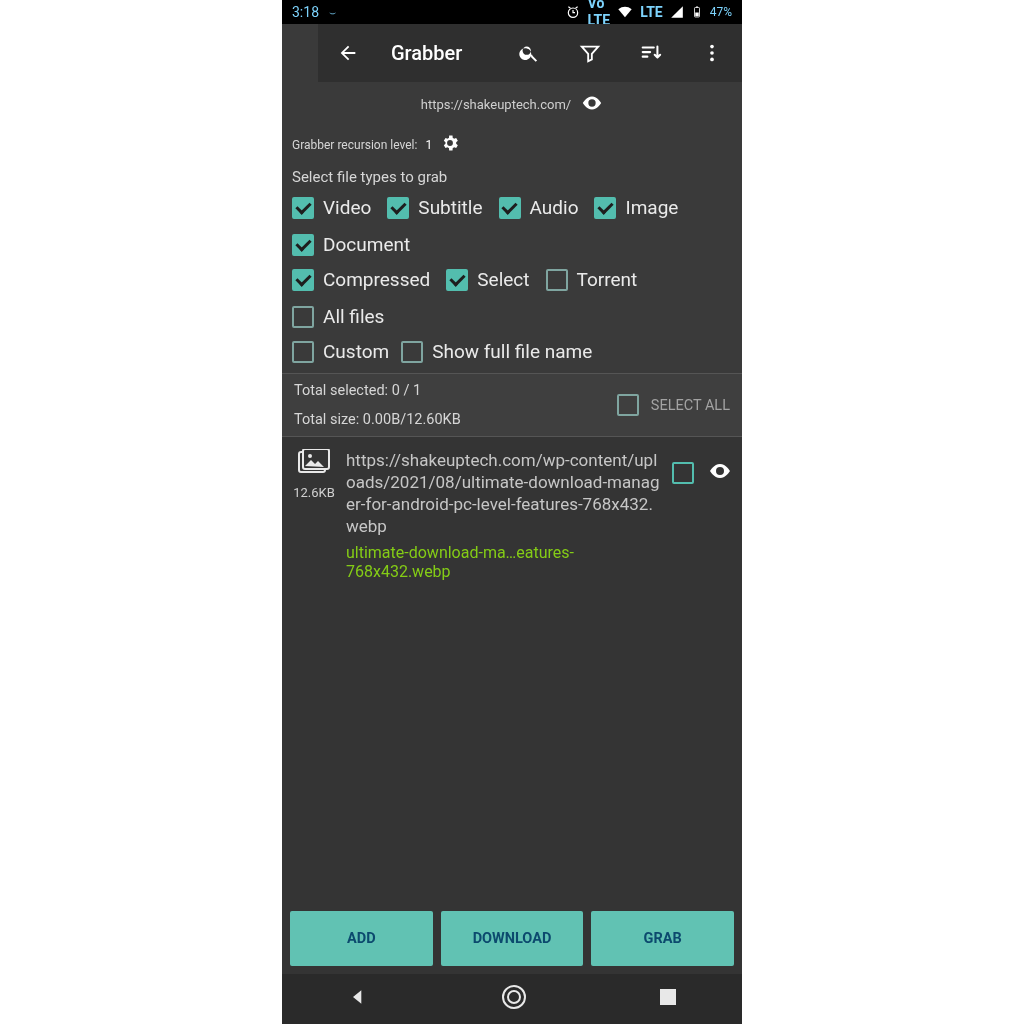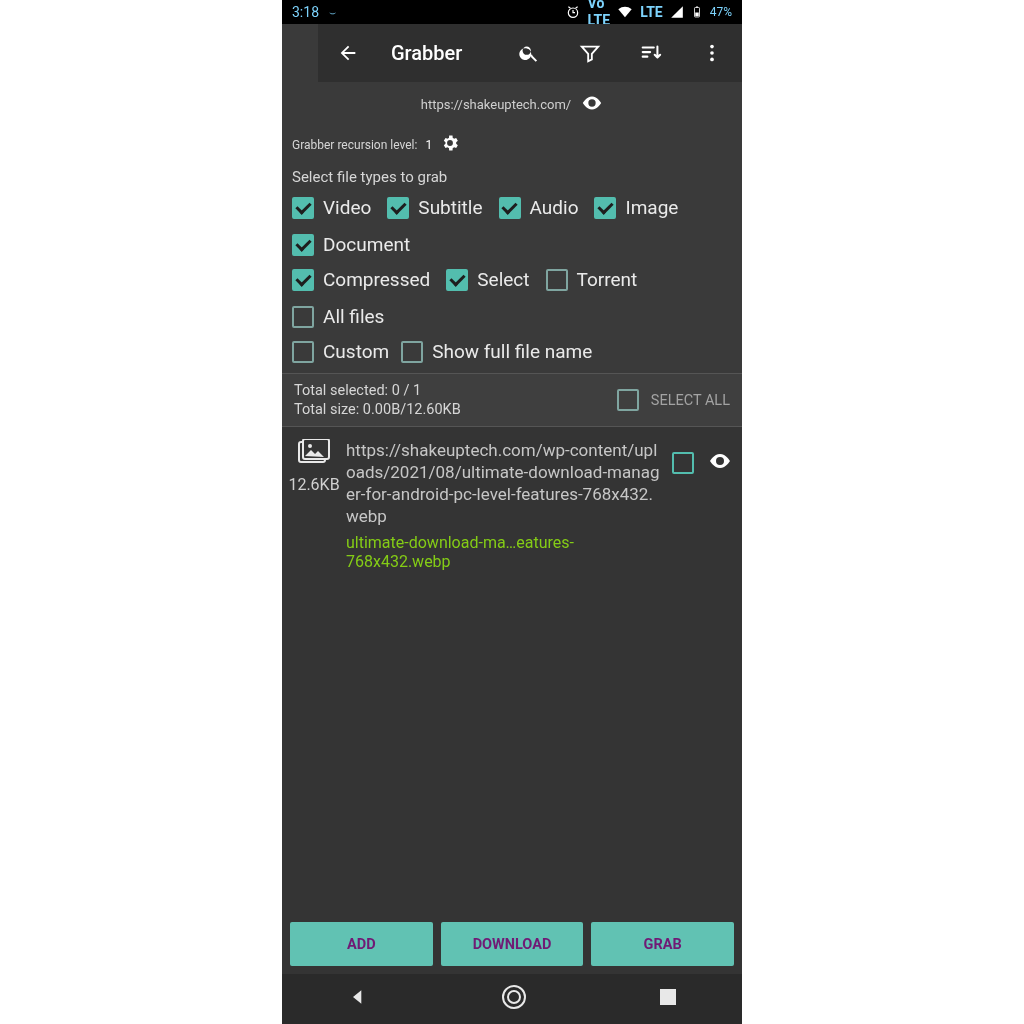--- a/index.html
+++ b/index.html
@@ -65,41 +65,41 @@
   }
   .box.unchecked::after { content: ""; }
   .opt-list { display: flex; flex-direction: row; gap: 12px; padding-top: 12px; }
 
   .divider { height: 1px; background: #555; }
 
   .summary {
     display: flex; align-items: center; justify-content: space-between;
     padding: 8px 12px; background: #3f3f3f; font-size: 14.5px; color: #d6d6d6;
   }
-  .summary .left { display: flex; flex-direction: column; gap: 2px; }
+  .summary .left { display: flex; flex-direction: column; gap: 12px; }
   .summary .sel-all { display: flex; align-items: center; gap: 12px; color: #a3a3a3; font-size: 14.5px; padding-left: 28px; }
   .summary .sel-all .box { border-color: #7fa5a0; }
 
   .list { flex: 1; background: #343434; overflow: auto; }
   .file-item { display: flex; align-items: flex-start; padding: 12px 10px; gap: 10px; }
   .thumb { width: 44px; display: flex; flex-direction: column; align-items: center; gap: 4px; }
   .thumb svg { width: 32px; height: 28px; fill: #e8e8e8; }
-  .thumb .size { font-size: 16px; color: #d0d0d0; }
+  .thumb .size { font-size: 13px; color: #d0d0d0; }
   .file-texts { flex: 1; display: flex; flex-direction: column; gap: 6px; }
   .file-url { font-size: 17px; color: #c6c6c6; line-height: 1.3; word-break: break-all; }
   .file-name { font-size: 16px; color: #84cc16; }
   .file-actions { display: flex; align-items: center; gap: 14px; padding-top: 10px; }
   .file-actions .box { border-color: #53bdae; }
   .file-actions .eye svg { width: 24px; height: 24px; fill: #fff; }
 
   
   .btn-row { display: flex; gap: 8px; padding: 8px; background: #343434; }
   .btn {
-    flex: 1; height: 44px; background: #61c2b3;
-    color: #701a75; font-weight: 700; font-size: 14.5px;
+    flex: 1; height: 55px; background: #61c2b3;
+    color: #0c4a6e; font-weight: 700; font-size: 14.5px;
     display: flex; align-items: center; justify-content: center;
     border-radius: 2px;
   }
 
   
   .navbar {
     height: 50px; background: #2a2a2a;
     display: flex; align-items: center; justify-content: space-around;
   }
   .navbar svg { width: 20px; height: 20px; fill: none; stroke: #e8e8e8; stroke-width: 2; }

